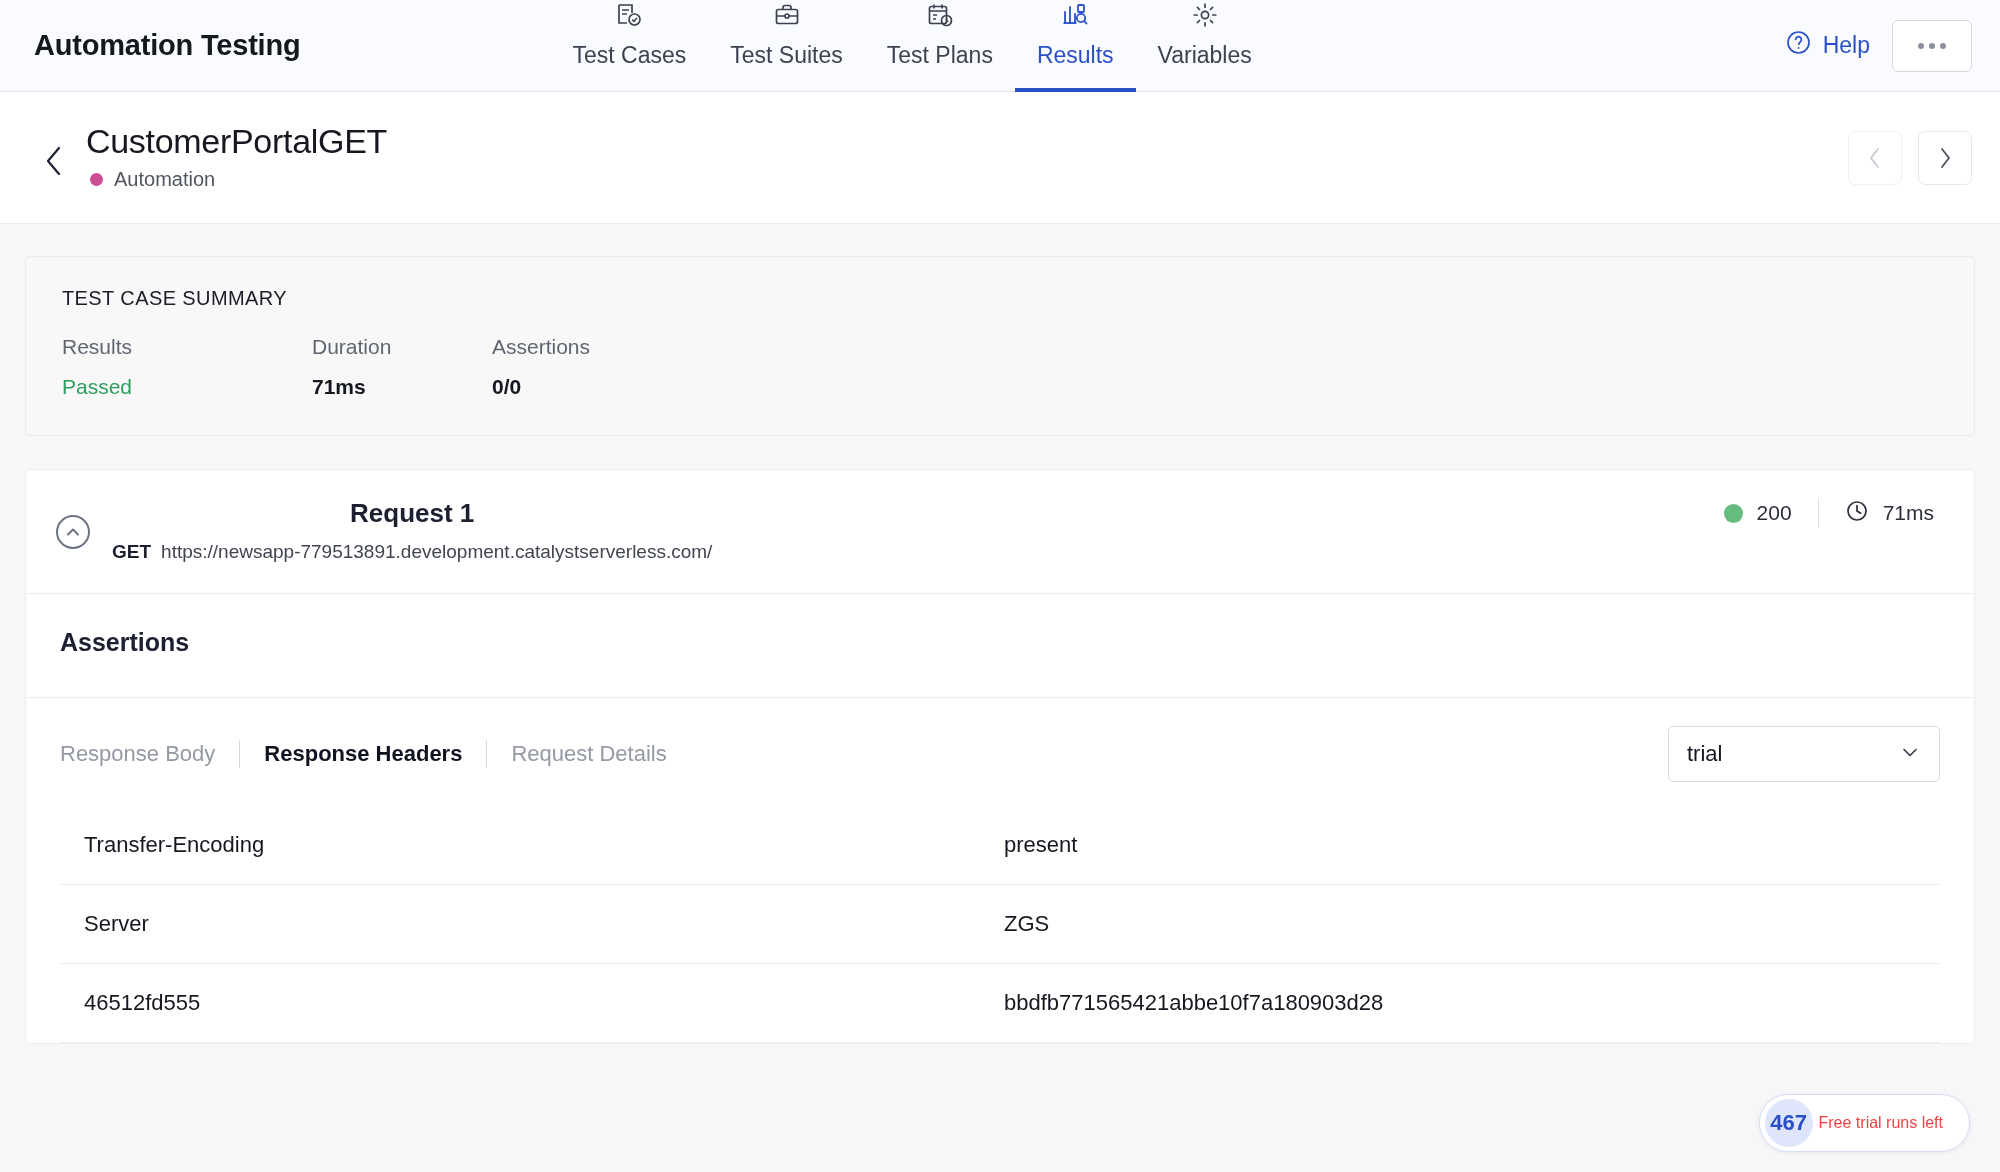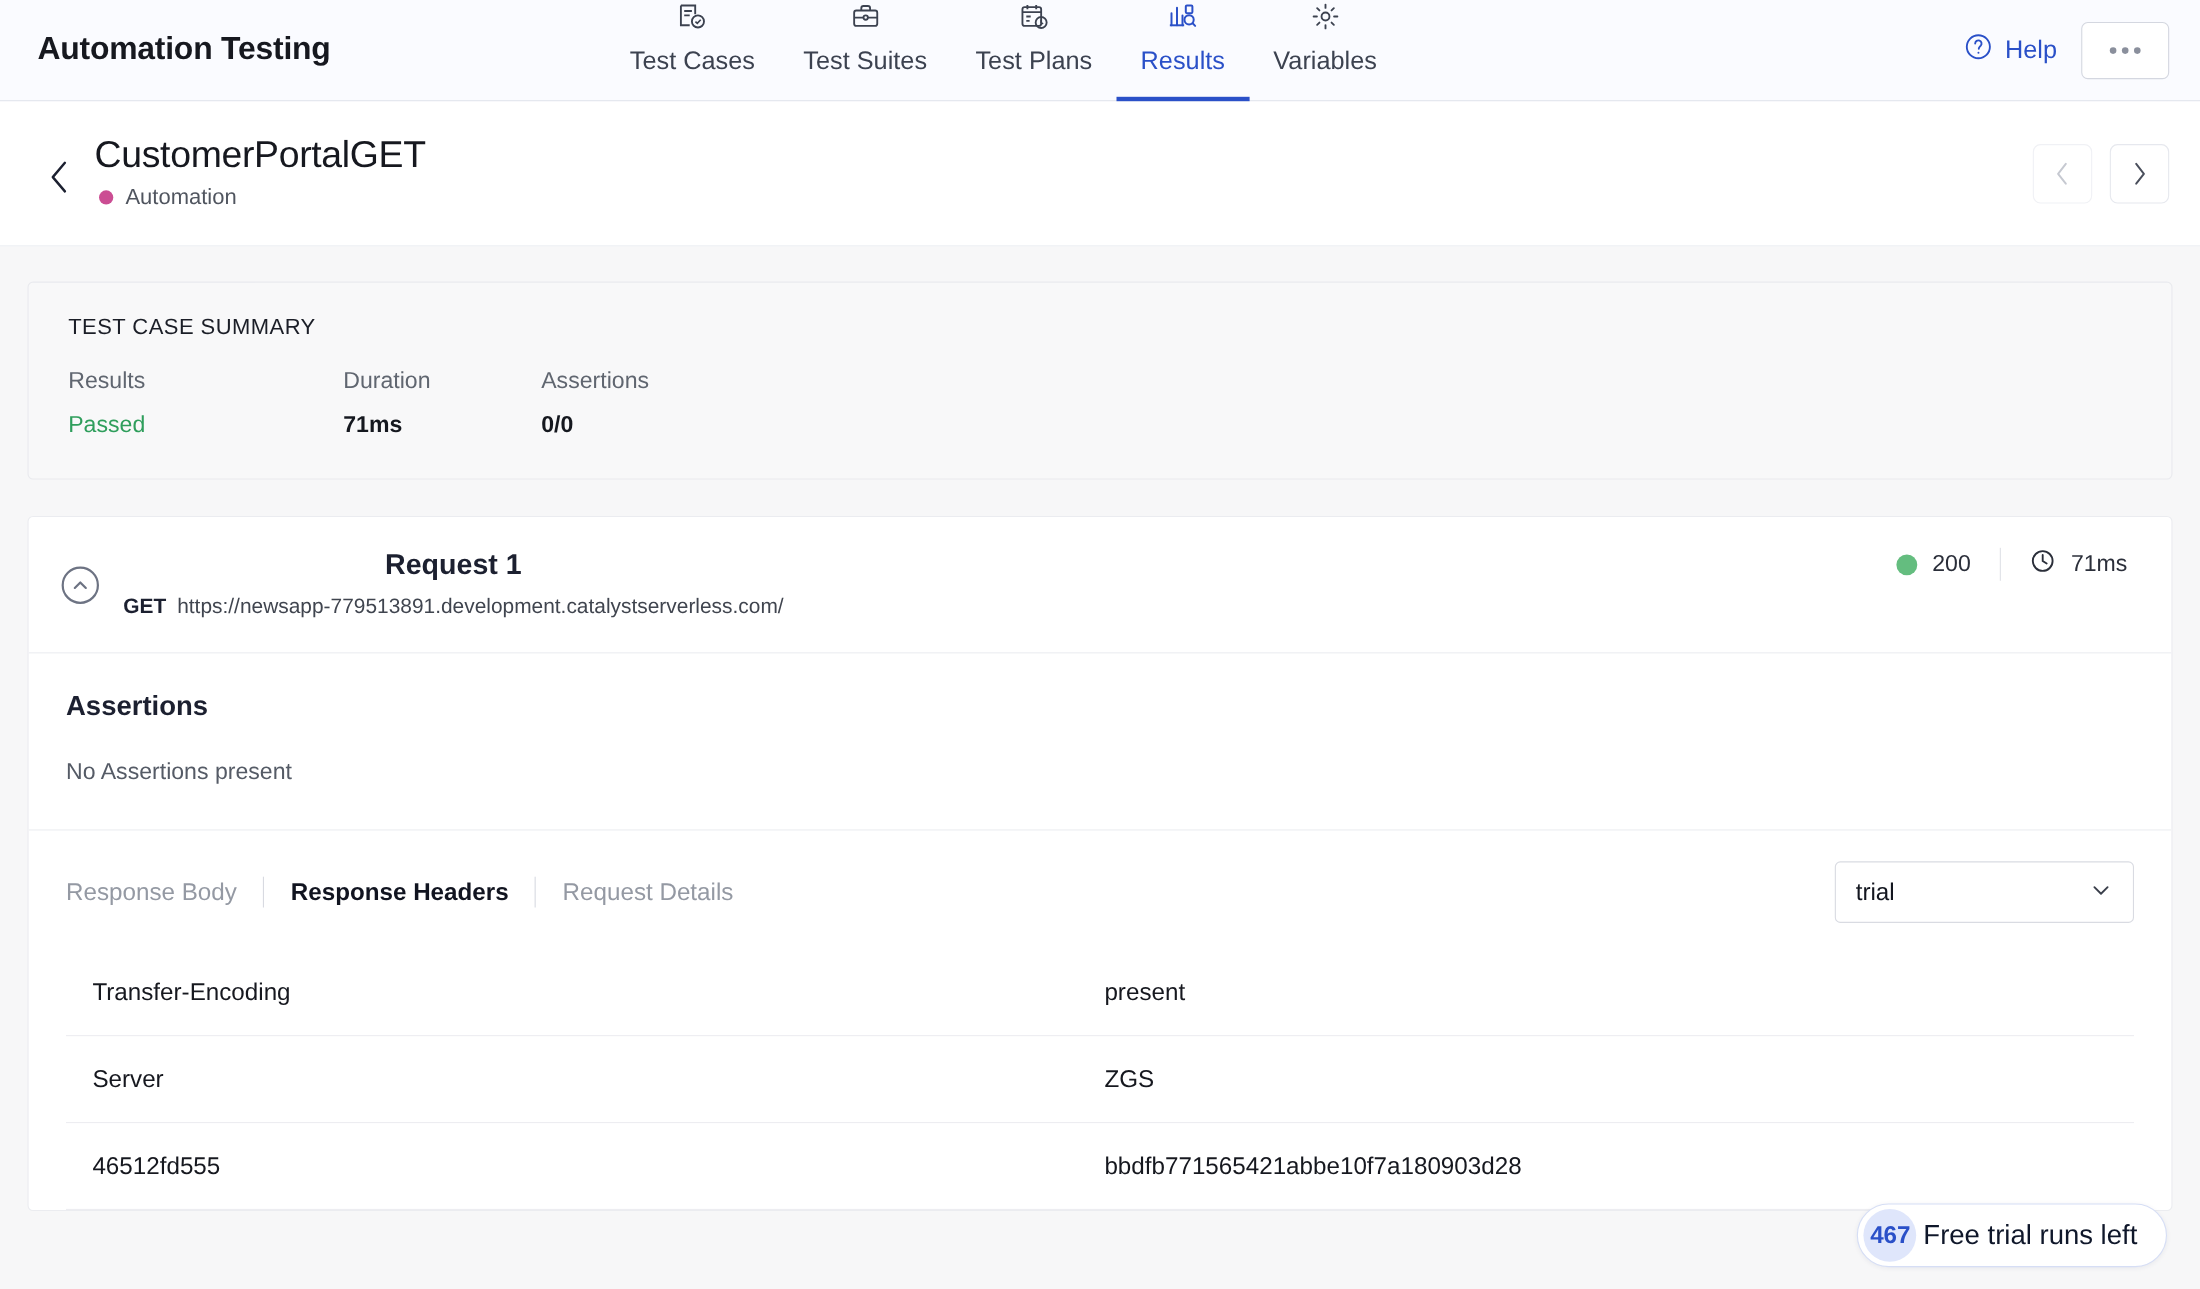--- a/index.html
+++ b/index.html
@@ -240,21 +240,21 @@
   }
   .trial-count {
     width: 48px; height: 48px;
     border-radius: 50%;
     background: #dfe6fb;
     color: #2a50c8;
     font-size: 22px;
     font-weight: bold;
     display: flex; align-items: center; justify-content: center;
   }
-  .trial-text { font-size: 25px; color: #0f172a; white-space: nowrap; }
+  .trial-text { font-size: 16px; color: #ef4444; white-space: nowrap; }
 
   .page-wrap { position: relative; width: 2000px; height: 1172px; }
 </style>
 </head>
 <body>
 
 <div class="page-wrap">
 
   <div class="topbar">
     <div class="brand">Automation Testing</div>
@@ -416,21 +416,20 @@
                 <path d="M12 6.6V12l3.6 2.3" stroke-linecap="round"></path>
               </svg>
             </span>
             <span>71ms</span>
           </div>
         </div>
       </div>
 
       <div class="assert-sec">
         <div class="assert-title">Assertions</div>
-        <div class="assert-empty">No Assertions present</div>
       </div>
 
       <div class="resp-sec">
         <div class="resp-bar">
           <div class="resp-tabs">
             <div class="resp-tab">Response Body</div>
             <div class="resp-tab-sep"></div>
             <div class="resp-tab active">Response Headers</div>
             <div class="resp-tab-sep"></div>
             <div class="resp-tab">Request Details</div>

